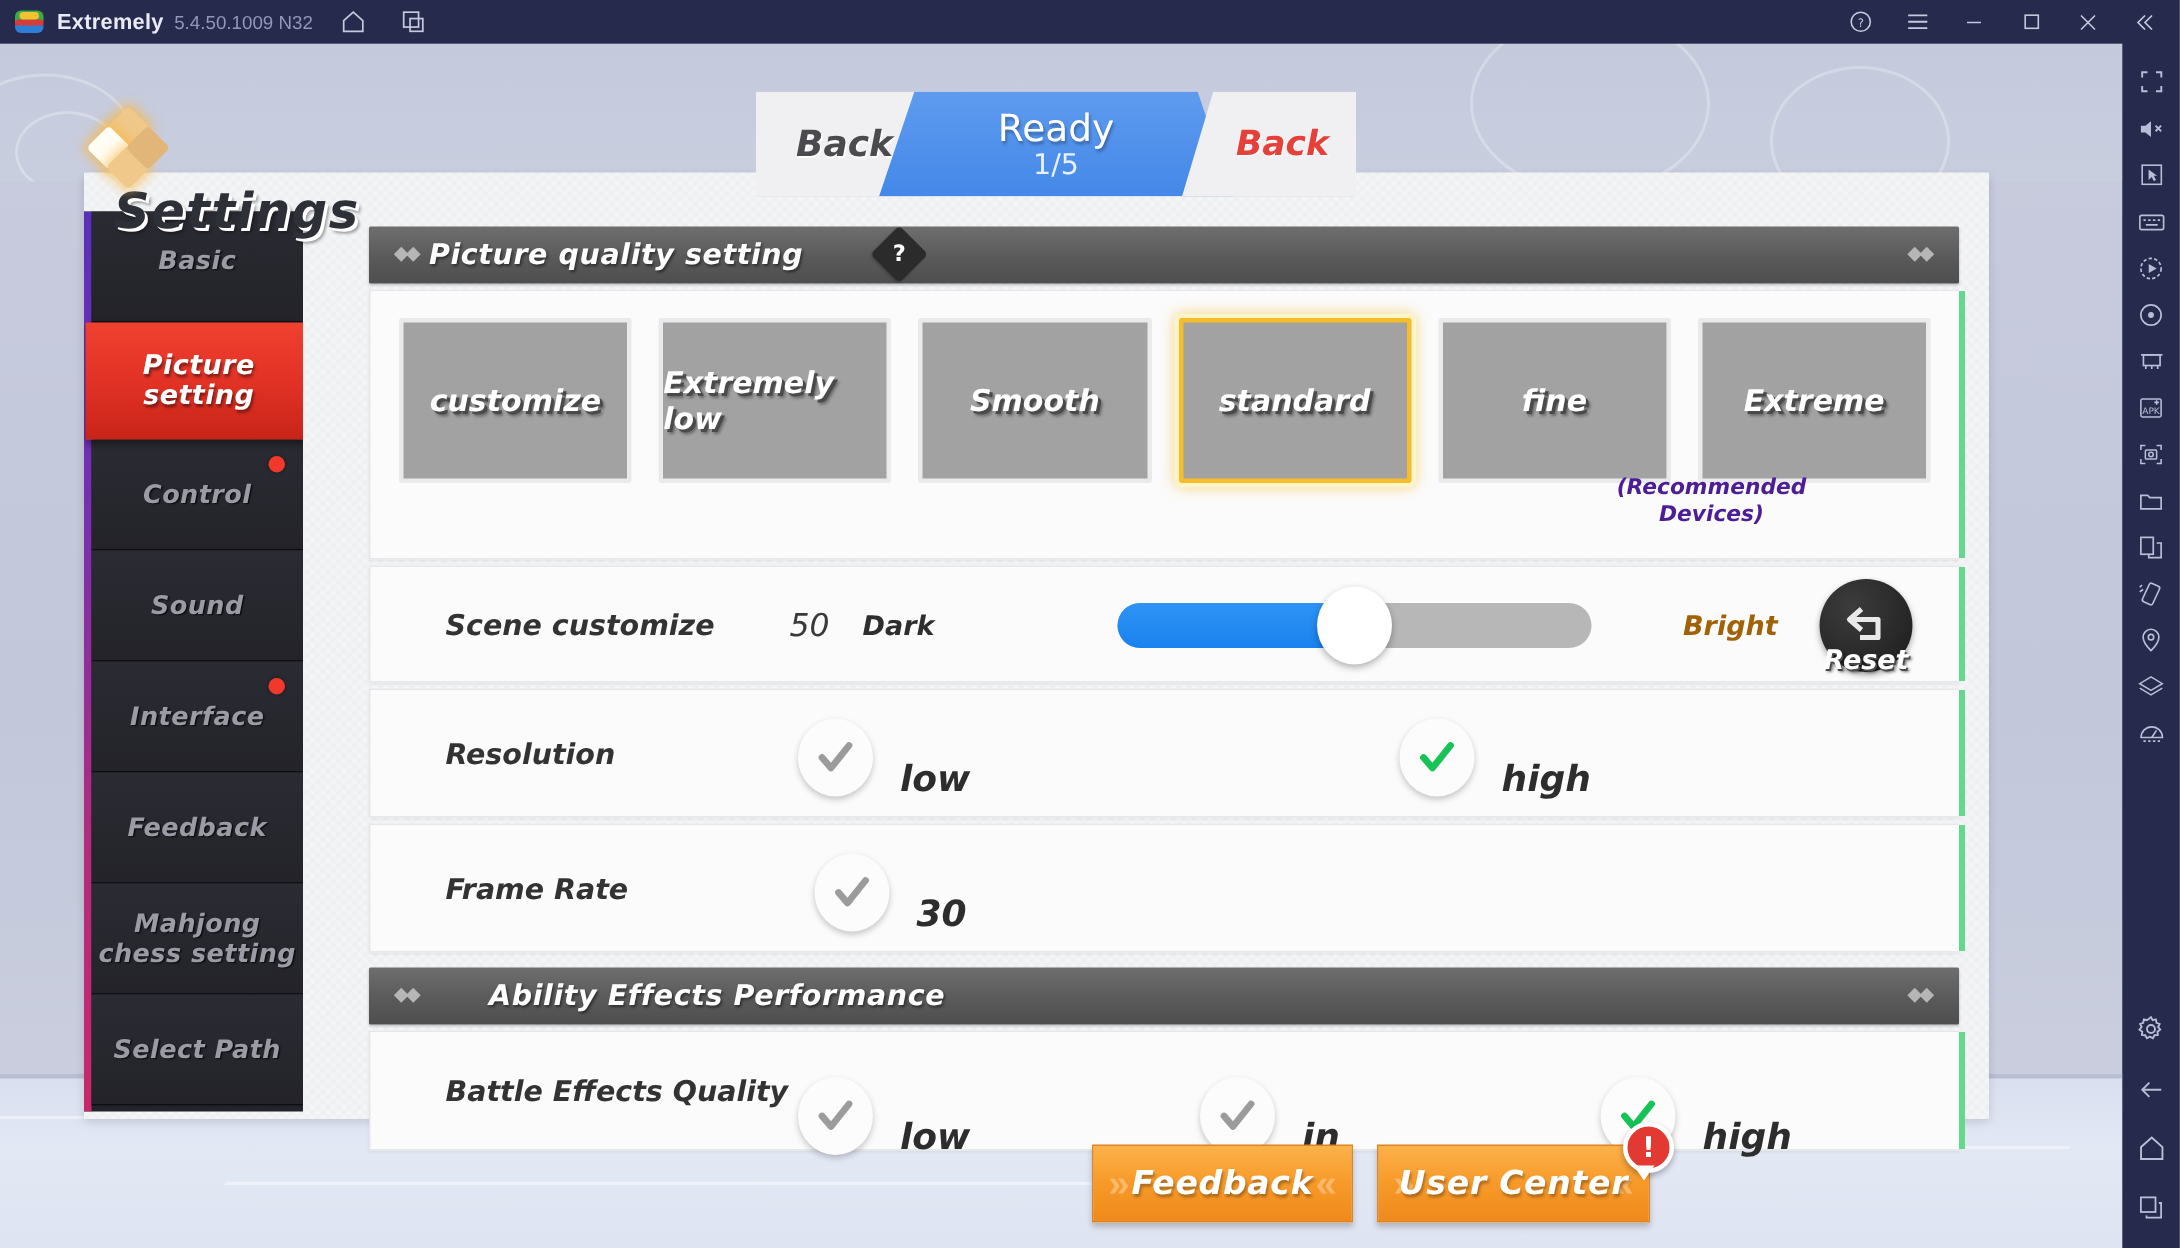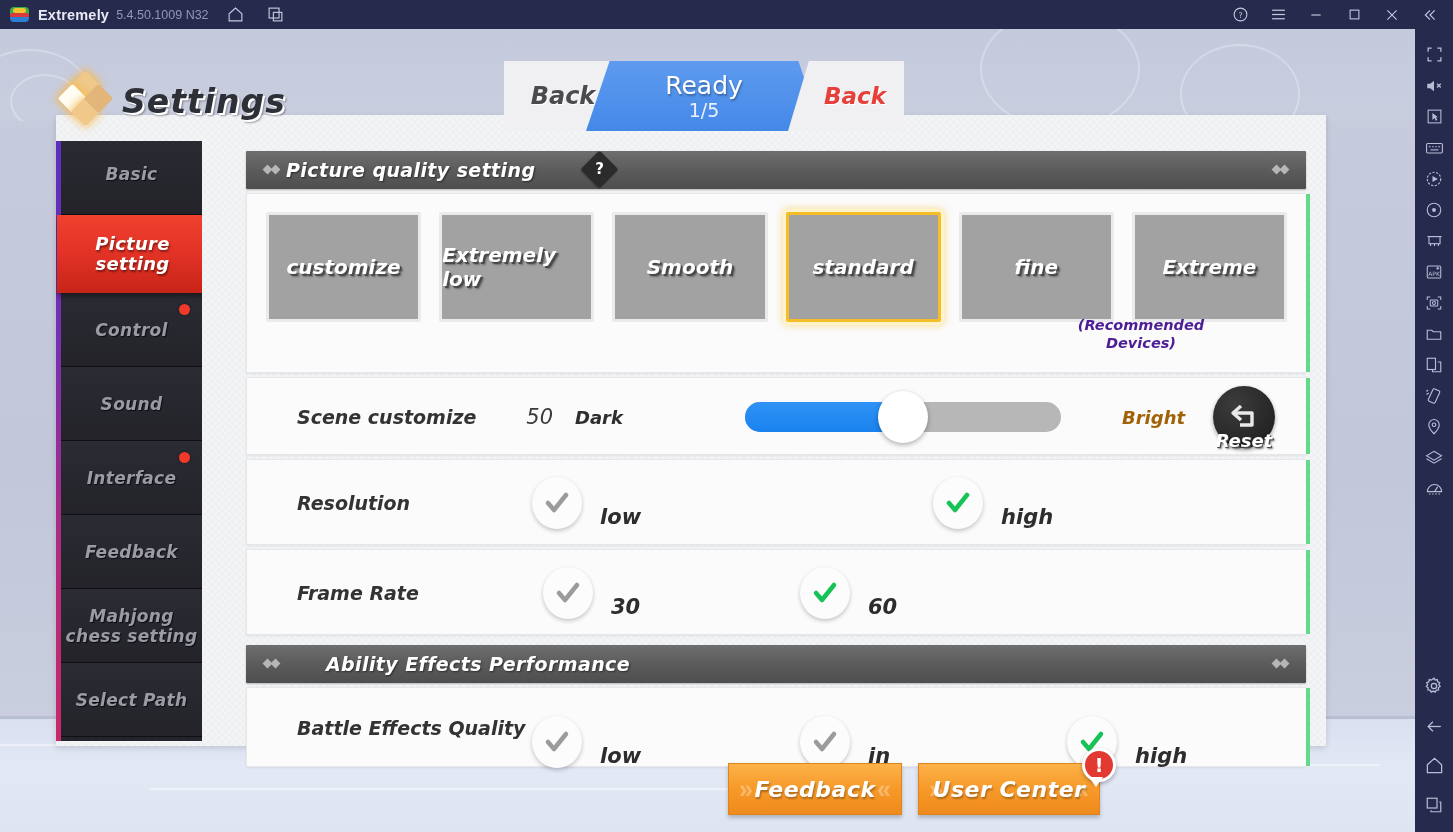--- a/index.html
+++ b/index.html
@@ -59,21 +59,21 @@
   .topband{
     position:absolute; top:0; left:0; width:1415px; height:92px;
     background:linear-gradient(180deg,#c4c9dc 0%, #c9cedf 100%);
     overflow:hidden;
   }
   .topband .swirl{
     position:absolute; border:2px solid rgba(255,255,255,.28); border-radius:50%;
   }
 
   
-  .settings-head{ position:absolute; left:62px; top:46px; display:flex; align-items:flex-end; z-index:6;}
+  .settings-head{ position:absolute; left:62px; top:46px; display:flex; align-items:flex-start; z-index:6;flex-direction:column;}
   .diamond-logo{ position:relative; width:46px; height:46px; }
   .dl{ position:absolute; width:21px; height:21px; transform:rotate(45deg); border-radius:3px; }
   .dl.a{ left:13px; top:0px;  background:#efc88a; box-shadow:0 0 7px 3px rgba(247,186,80,.75); }
   .dl.b{ left:0px;  top:13px; background:#fffdf4; box-shadow:0 0 7px 3px rgba(247,186,80,.75); }
   .dl.c{ left:13px; top:26px; background:#efc88a; box-shadow:0 0 7px 3px rgba(247,186,80,.6); }
   .dl.d{ left:26px; top:13px; background:#e2b678; }
   .settings-title{
     margin-left:14px; font-size:33px; font-weight:bold; font-style:italic;
     color:#2e3038; letter-spacing:1px;
     text-shadow: 2px 2px 0 #ffffff, 3px 3px 2px rgba(0,0,0,.35);
@@ -244,21 +244,21 @@
     font-family:"DejaVu Sans",sans-serif;
   }
 
   
   .opt{ position:absolute; display:flex; align-items:center; cursor:pointer; }
   .check{
     width:50px; height:52px; border-radius:25px/26px; background:#fcfcfc;
     box-shadow:0 2px 4px rgba(0,0,0,.22); display:flex; align-items:center; justify-content:center;
     flex:none;
   }
-  .opt .olbl{ margin-left:18px; color:#2d2d2d; font-size:21px; font-weight:bold; font-style:italic;
+  .opt .olbl{ margin-left:18px; color:#2d2d2d; font-size:24px; font-weight:bold; font-style:italic;
     font-family:"DejaVu Sans",sans-serif;margin-top:28px;}
 
   
   .actions{ position:absolute; left:0; top:720px; width:1415px; height:90px; z-index:8; }
   .abtn{
     position:absolute; top:14px; height:52px; cursor:pointer;
     background:linear-gradient(180deg,#fcb24a 0%, #f79a2a 48%, #ef8a1c 100%);
     border:1px solid #e0841d;
     box-shadow:0 3px 4px rgba(0,0,0,.22);
     display:flex; align-items:center; justify-content:center; position:absolute;
@@ -510,28 +510,20 @@
           <div class="row" style="height:86px;">
             <div class="row-label">Frame Rate</div>
             <div class="opt" style="left:296px; top:17px;justify-content:center;">
               <div class="check">
                 <svg width="26" height="24" viewBox="0 0 26 24">
                     <polyline points="4,12 10,19 22,4" fill="none" stroke="#9b9b9b" stroke-width="4.5" stroke-linecap="round" stroke-linejoin="round"></polyline>
                   </svg>
               </div>
               <div class="olbl">30</div>
             </div>
-            <div class="opt" style="left:553px; top:17px;">
-              <div class="check">
-                <svg width="26" height="24" viewBox="0 0 26 24">
-                    <polyline points="4,12 10,19 22,4" fill="none" stroke="#17c356" stroke-width="4.5" stroke-linecap="round" stroke-linejoin="round"></polyline>
-                  </svg>
-              </div>
-              <div class="olbl">60</div>
-            </div>
           </div>
         </div>
 
         <div class="sec-head" style="margin-top:10px;padding-left:40px;">
           <div class="dm dm-l1"></div>
           <div class="dm dm-l2"></div>
           <div class="t">Ability Effects Performance</div>
           <div class="dm dm-r1"></div>
           <div class="dm dm-r2"></div>
         </div>

